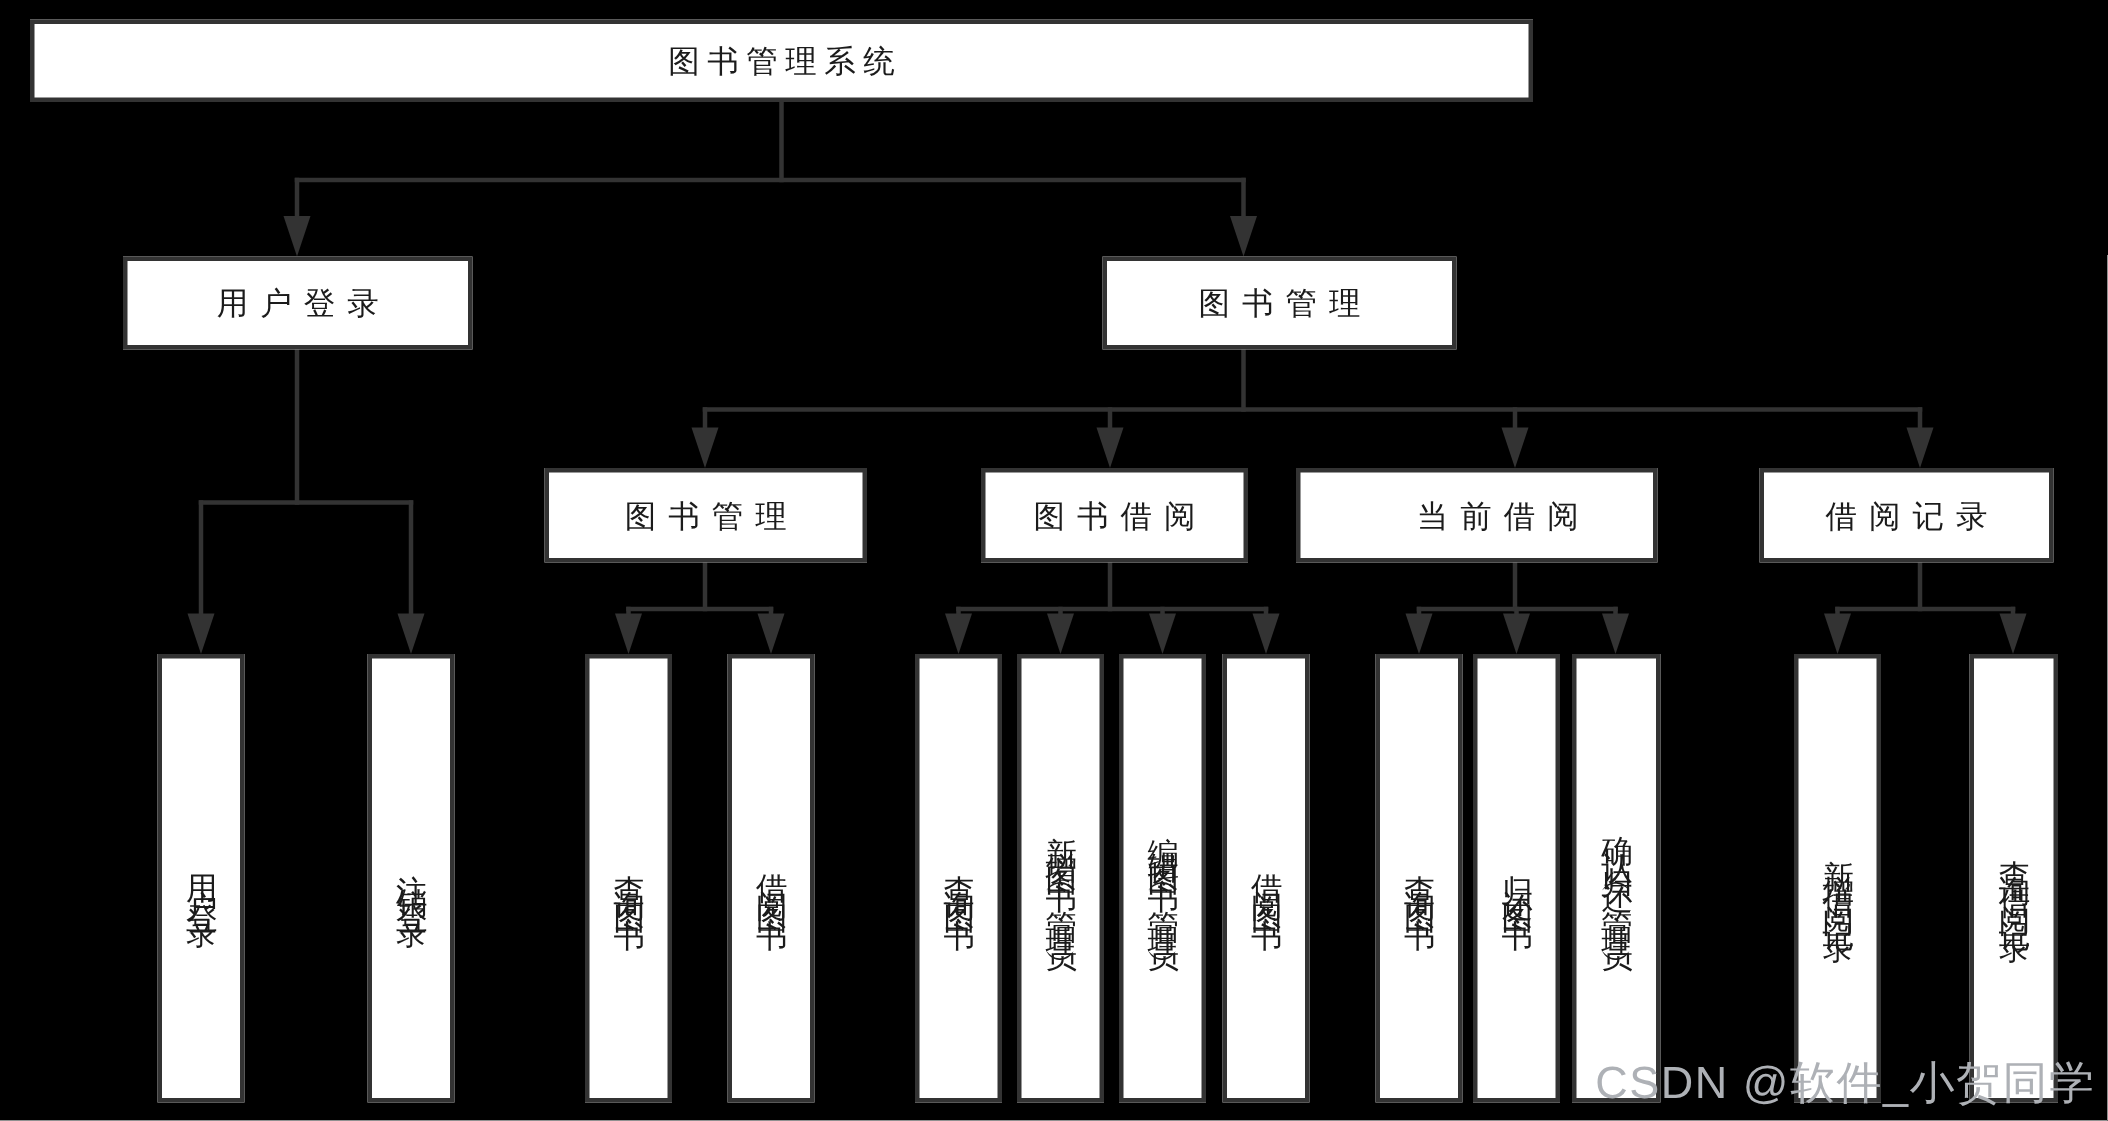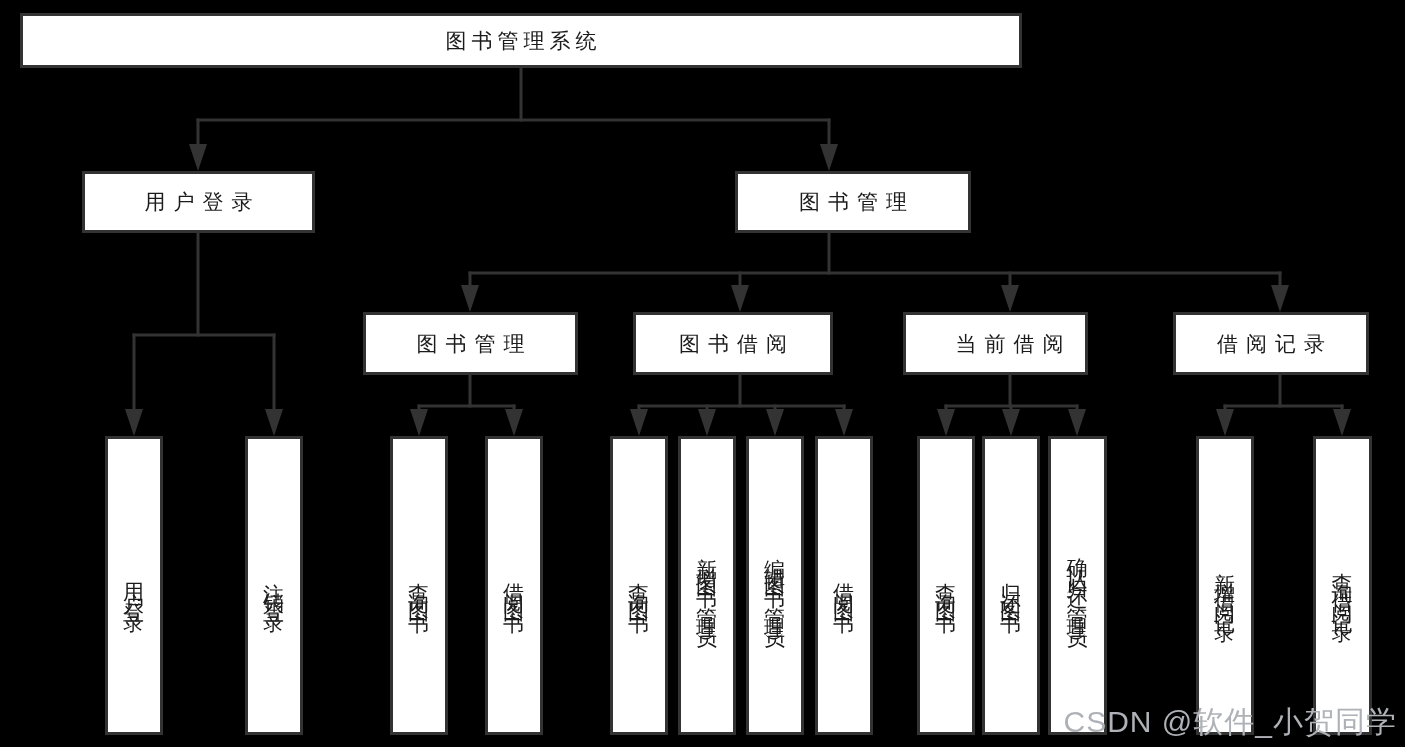--- a/index.html
+++ b/index.html
@@ -118,24 +118,24 @@
   <div class="box hbox" style="left:82px; top:171px; width:233px; height:62px;">
     <span>用户登录</span>
   </div>
   <div class="box hbox" style="left:711px; top:171px; width:236px; height:62px;margin-left:24px;">
     <span>图书管理</span>
   </div>
 
   <div class="box hbox" style="left:363px; top:312px; width:215px; height:63px;">
     <span>图书管理</span>
   </div>
-  <div class="box hbox" style="left:633px; top:312px; width:200px; height:63px;">
+  <div class="box hbox" style="left:654px; top:312px; width:178px; height:63px;">
     <span>图书借阅</span>
   </div>
-  <div class="box hbox" style="left:903px; top:312px; width:185px; height:63px;padding-left:28px;">
+  <div class="box hbox" style="left:864px; top:312px; width:241px; height:63px;padding-left:28px;">
     <span>当前借阅</span>
   </div>
   <div class="box hbox" style="left:1173px; top:312px; width:196px; height:63px;">
     <span>借阅记录</span>
   </div>
 
   <div class="box vbox" style="left:105px; top:436px; width:58px; height:299px;">
     <span>用户登录</span>
   </div>
   <div class="box vbox" style="left:245px; top:436px; width:58px; height:299px;">

